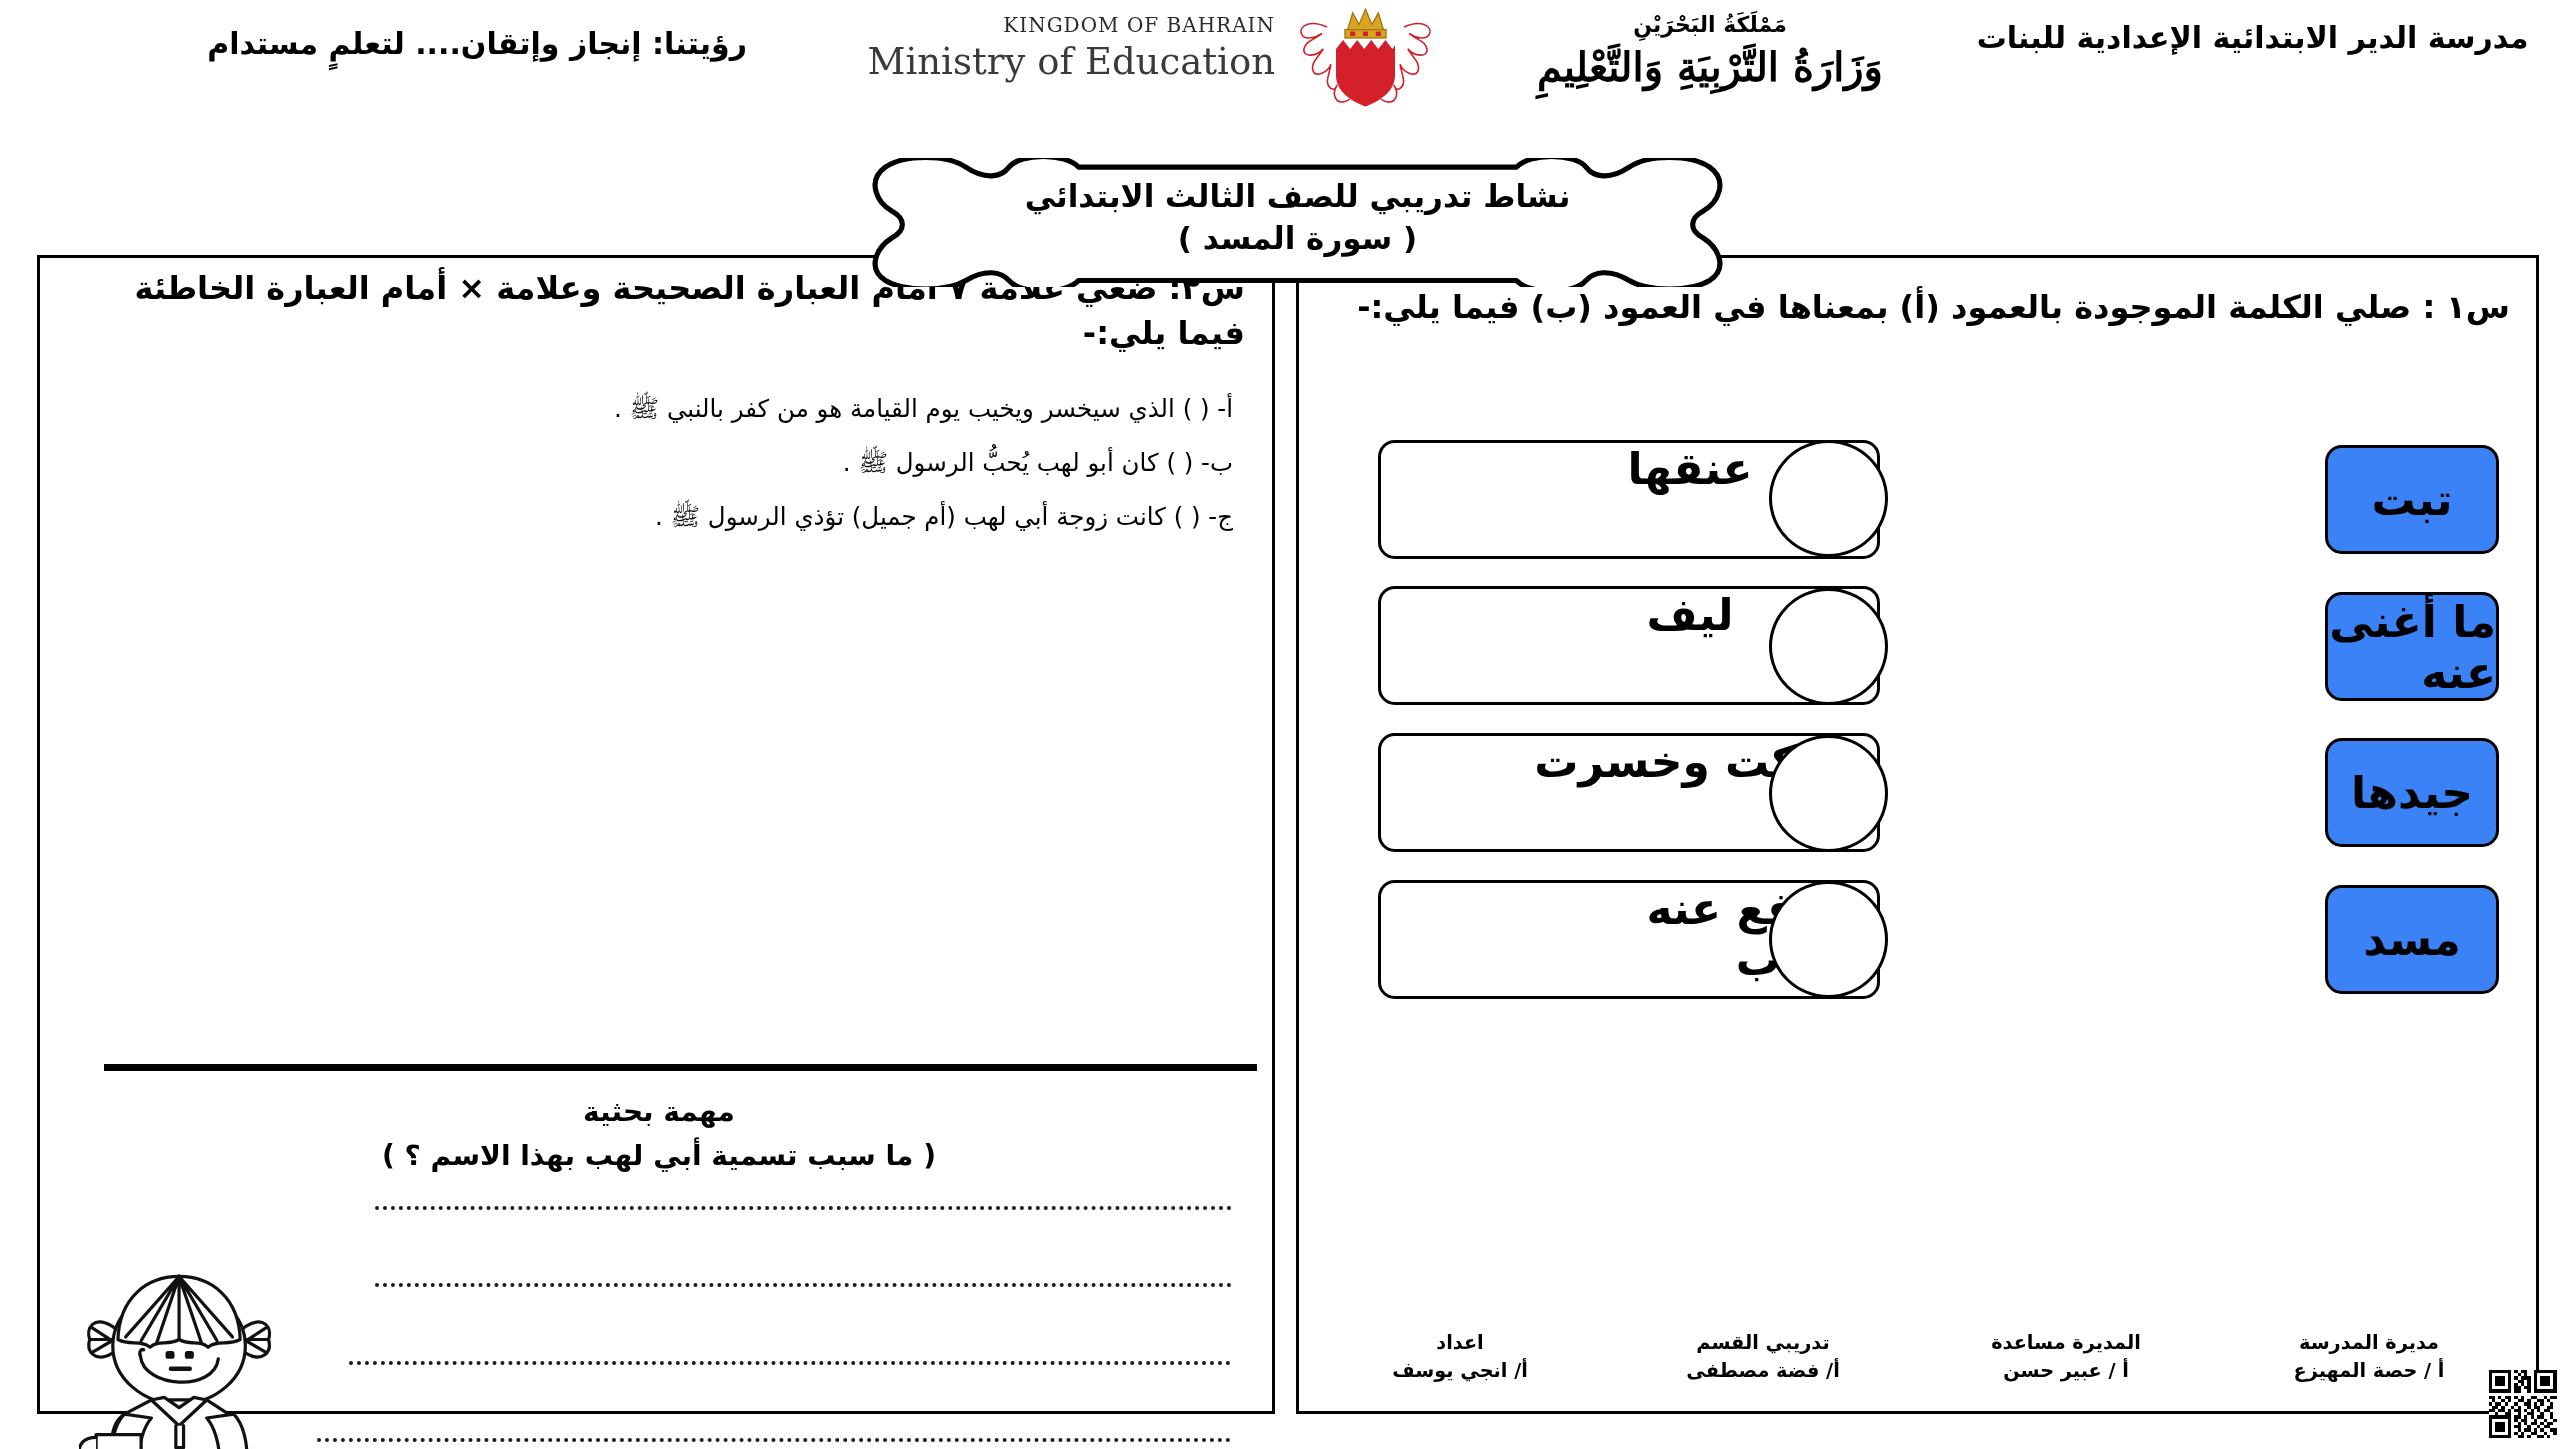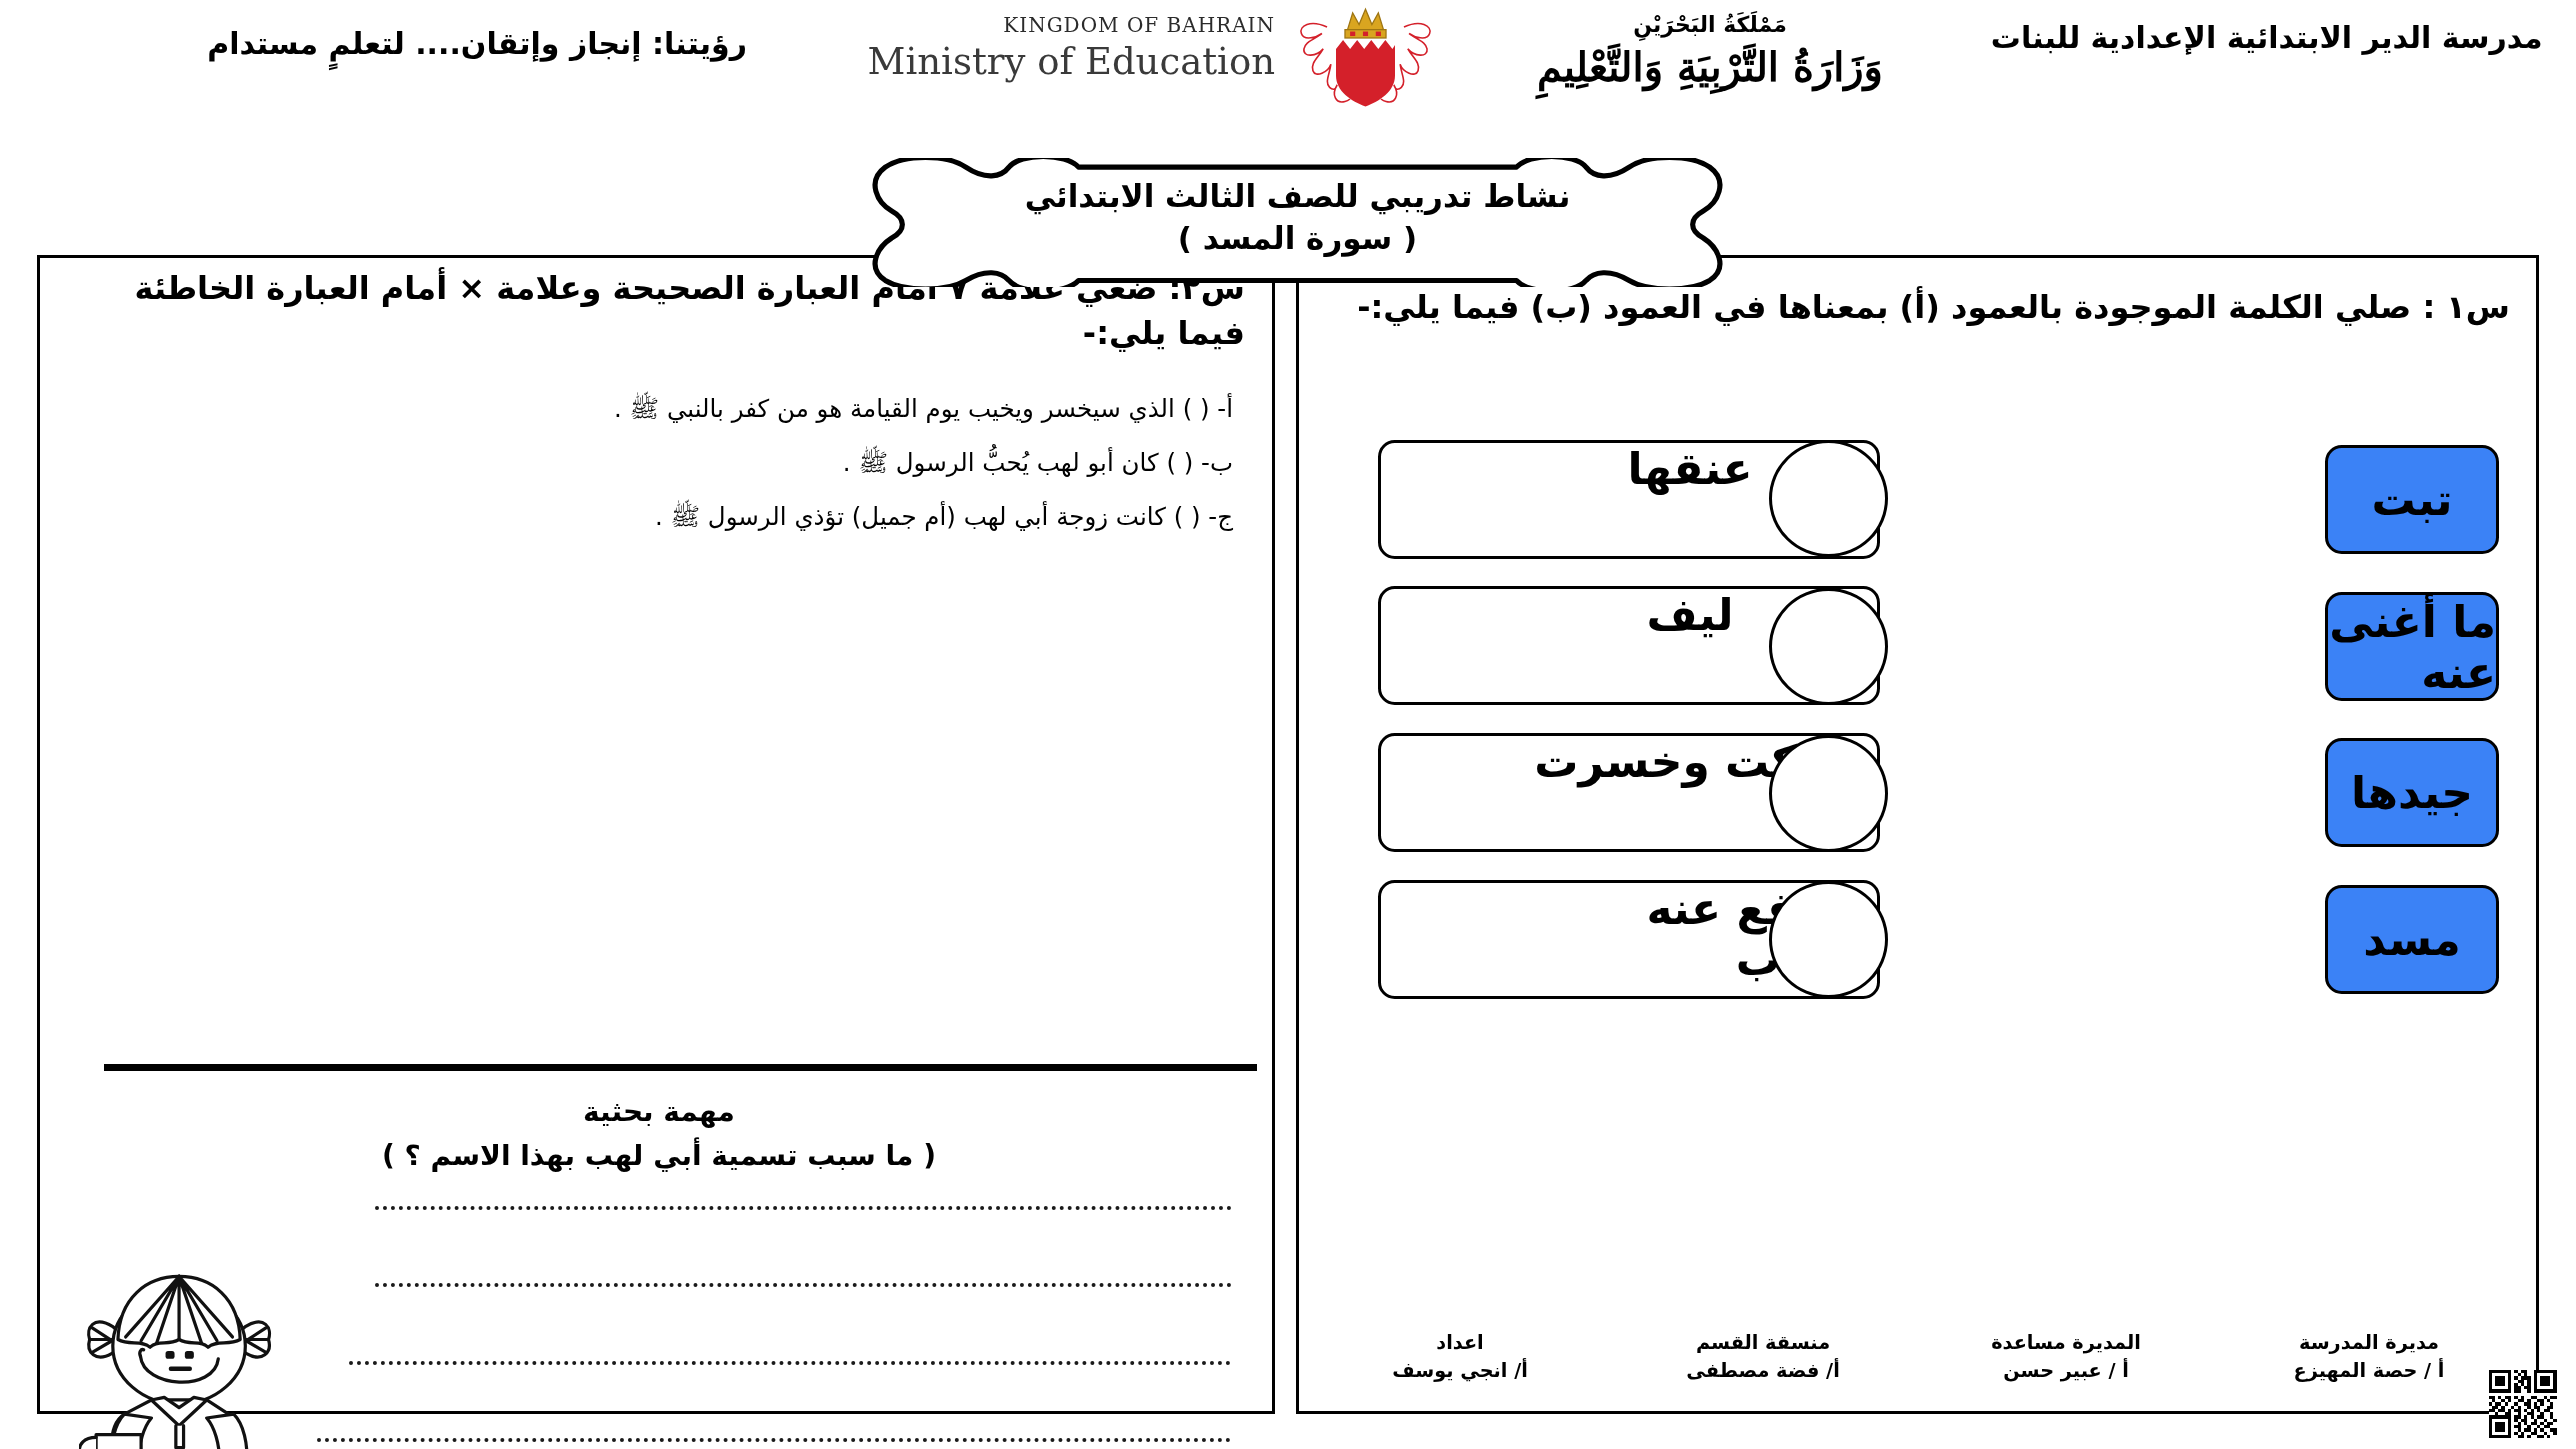--- a/index.html
+++ b/index.html
@@ -1,21 +1,21 @@
 <!DOCTYPE html>
 <html lang="ar" dir="rtl" style="font-size:10.3px"><head>
 <meta charset="utf-8">
 <style>
   html,body{margin:0;padding:0;background:#ffffff;}
   body{width:2576px;height:1449px;position:relative;overflow:hidden;
        font-family:"DejaVu Sans","Liberation Sans",sans-serif;color:#000;}
 
   
   #header{position:absolute;left:0;top:0;width:2576px;height:122px;}
-  .hdr-school{position:absolute;right:19.3px;top:19.3px;width:580px;text-align:center;
+  .hdr-school{position:absolute;right:19.3px;top:19.3px;width:580px;text-align:left;
      font-size:30px;font-weight:bold;line-height:1.25;direction:rtl;}
   .hdr-ministry-ar{position:absolute;right:618px;top:11.6px;width:496px;text-align:center;
      direction:rtl;}
   .hdr-ministry-ar .l1{font-size:22px;font-weight:bold;letter-spacing:1.3px;}
   .hdr-ministry-ar .l2{font-size:40px;font-weight:bold;font-family:"DejaVu Serif","Liberation Serif",serif;
      letter-spacing:1.9px;margin-top:6px;}
   .hdr-emblem{position:absolute;right:1133px;top:3.9px;width:155px;height:109px;}
   .hdr-ministry-en{position:absolute;right:1301px;top:13px;width:509px;text-align:right;direction:ltr;}
   .hdr-ministry-en .l1{font-family:"DejaVu Serif","Liberation Serif",serif;font-size:20px;
      letter-spacing:1px;color:#2b2b2b;}
@@ -181,21 +181,21 @@
     </div>
     <div class="b-oval" style="left:470px;top:623px;"></div>
   </div>
 
   <div class="credits">
     <div class="credit">
       <div>اعداد</div>
       <div>أ/ انجي يوسف</div>
     </div>
     <div class="credit">
-      <div>منسقة القسم</div>
+      <div>تدريبي القسم</div>
       <div>أ/ فضة مصطفى</div>
     </div>
     <div class="credit">
       <div>المديرة مساعدة</div>
       <div>أ / عبير حسن</div>
     </div>
     <div class="credit">
       <div>مديرة المدرسة</div>
       <div>أ / حصة المهيزع</div>
     </div>

